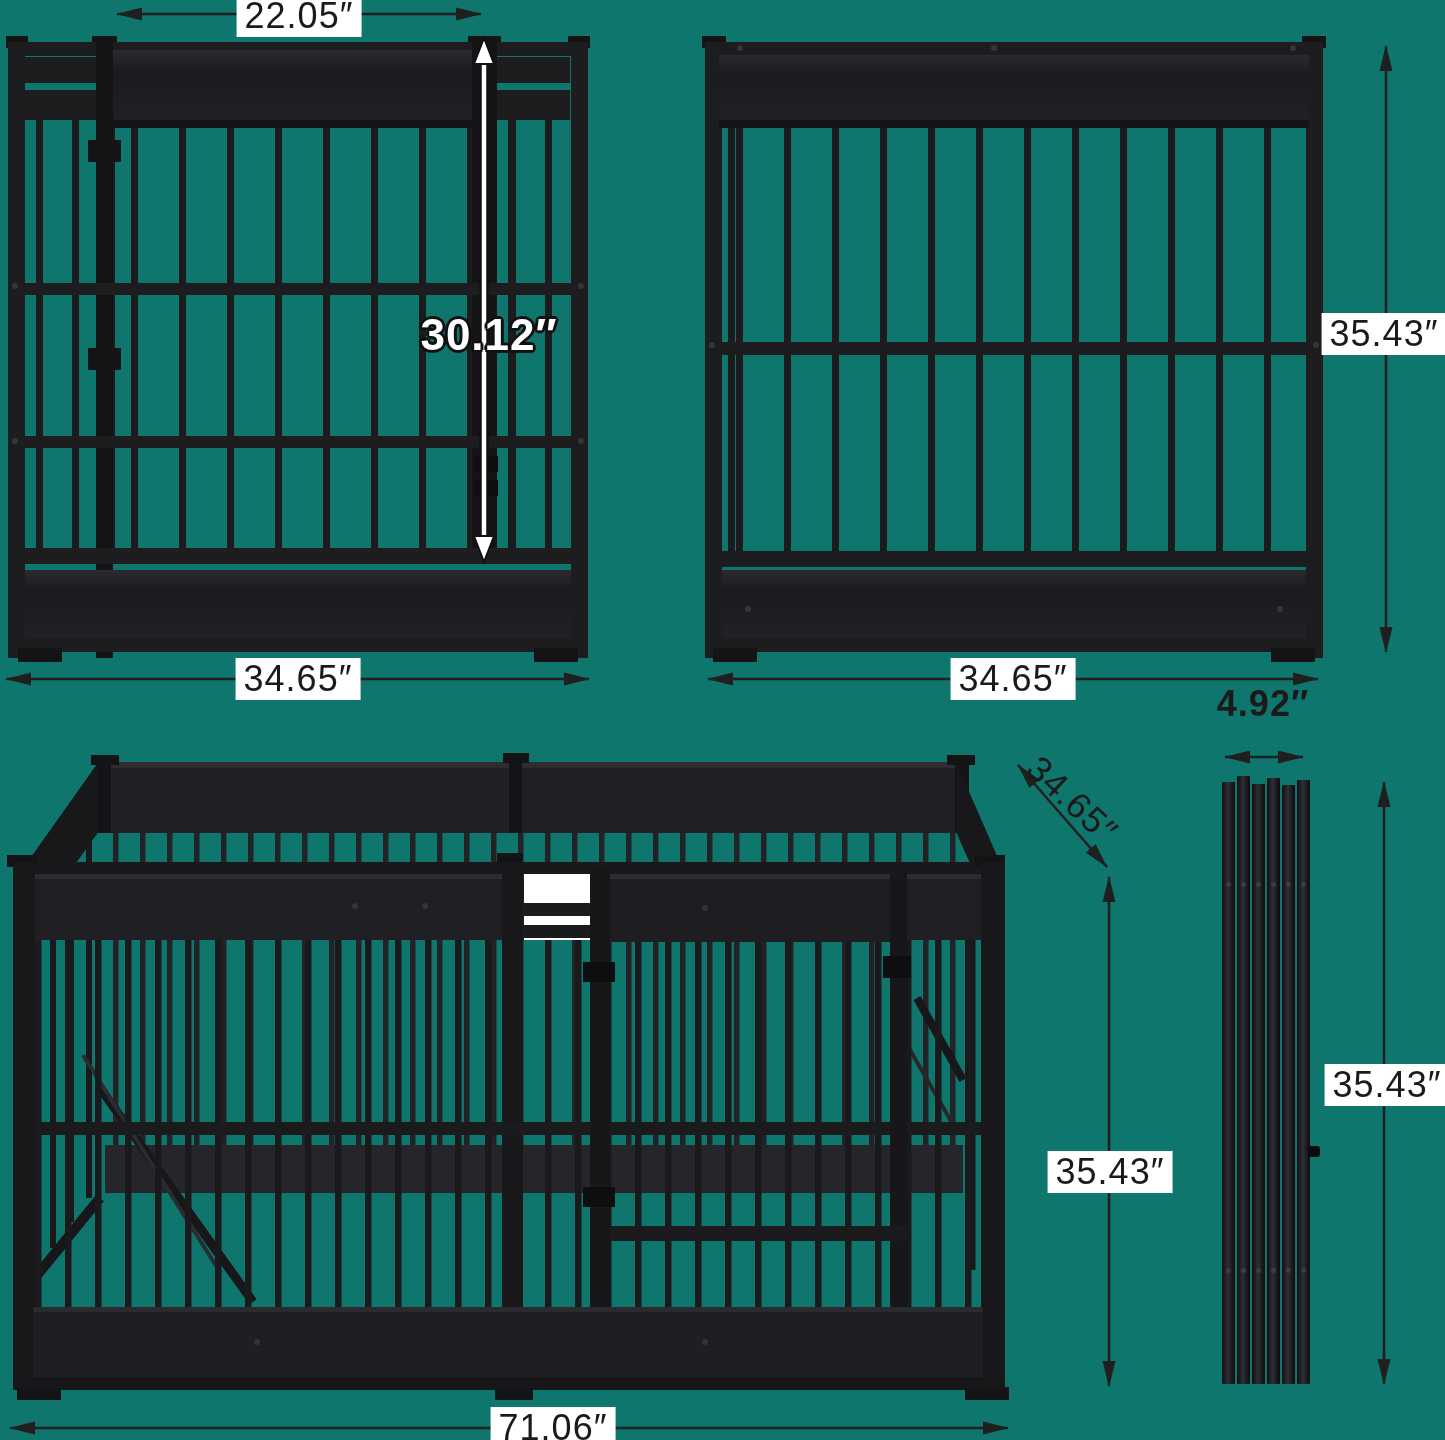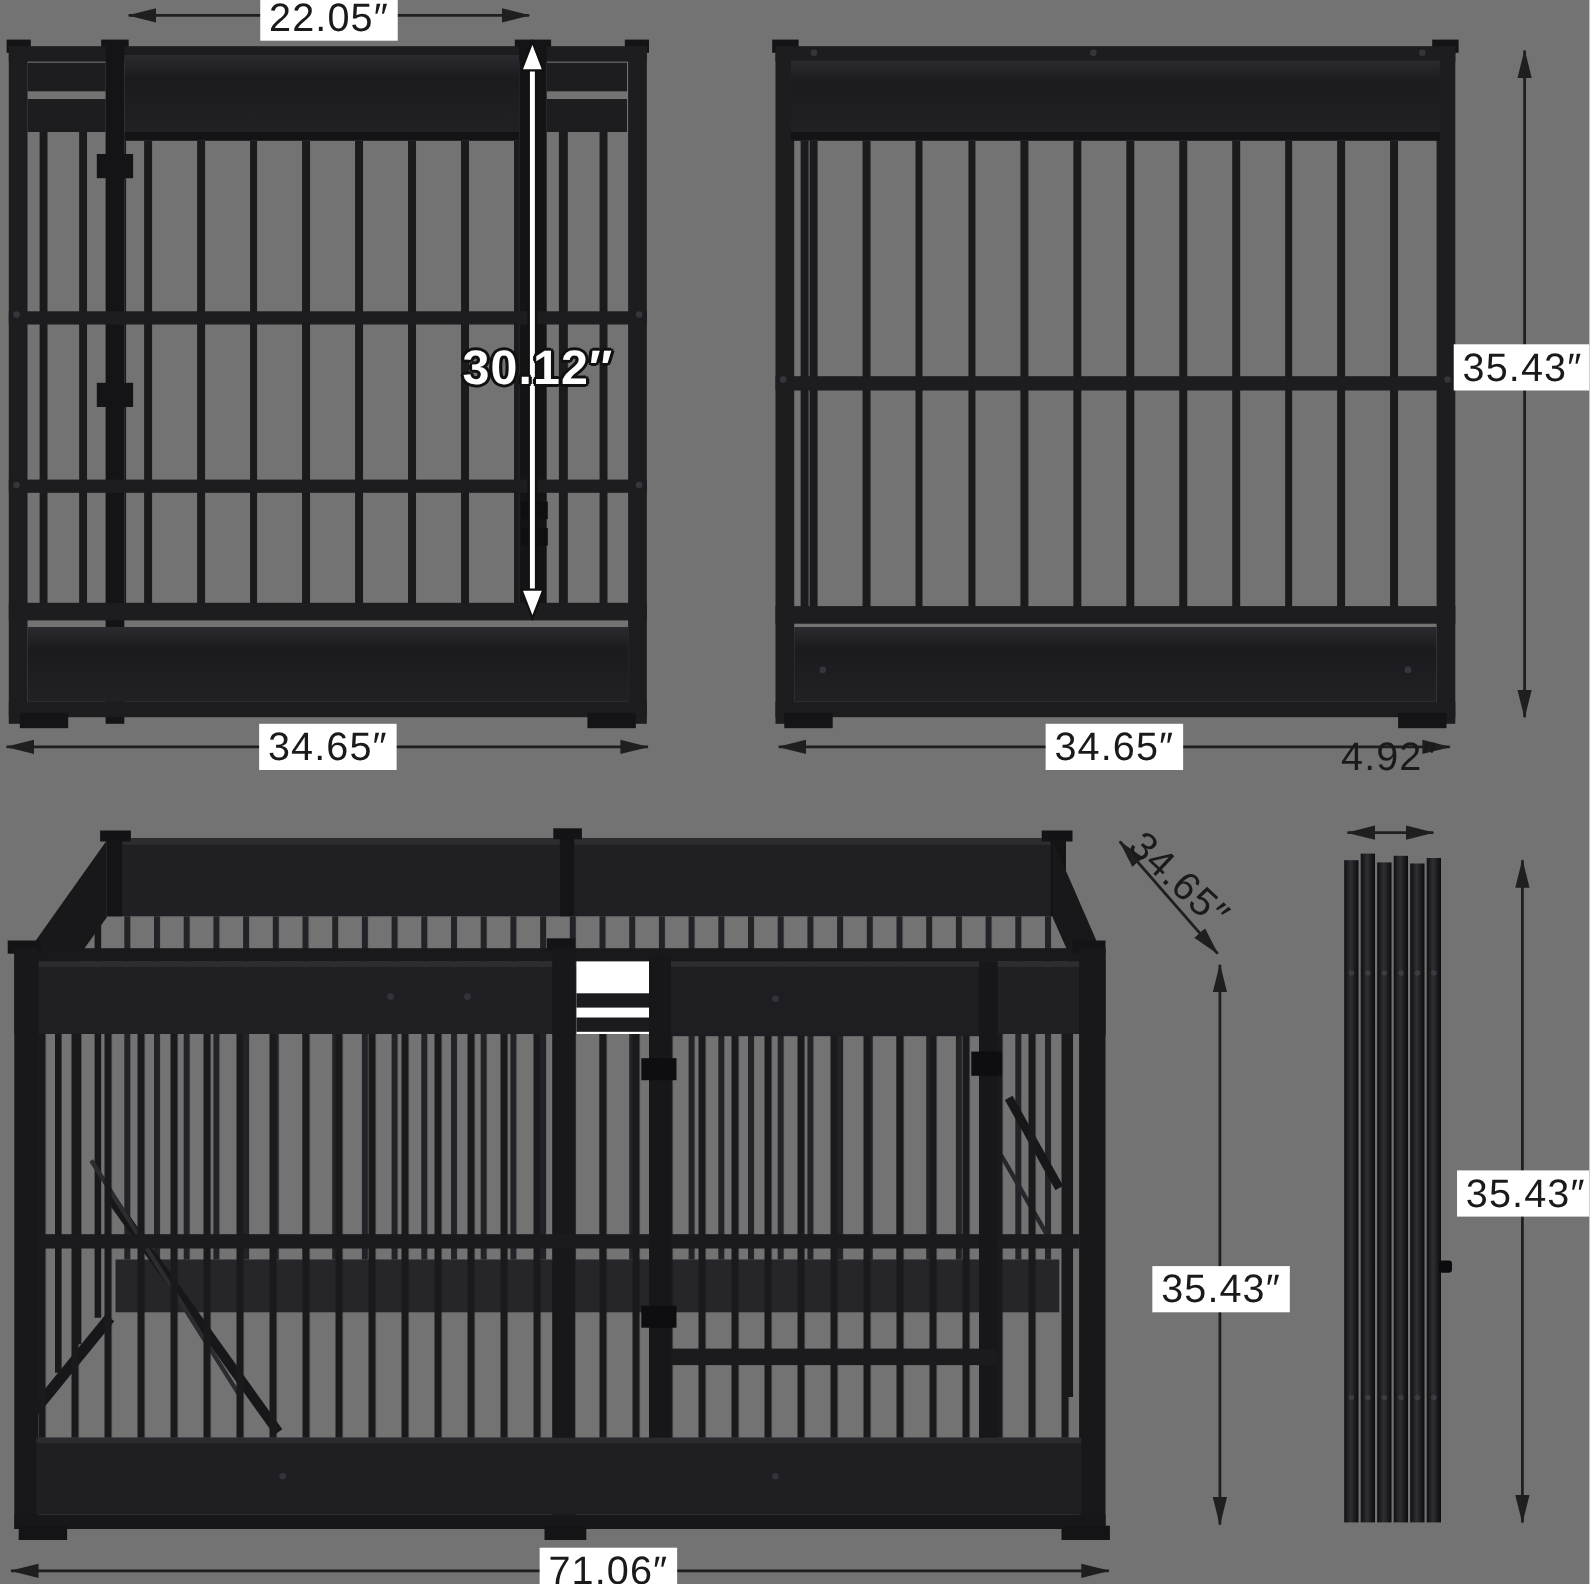--- a/index.html
+++ b/index.html
@@ -1,16 +1,16 @@
 <!DOCTYPE html>
 <html><head>
 <meta charset="utf-8">
 <style>
   html,body{margin:0;padding:0;background:#fff;}
-  .canvas{position:relative;width:1445px;height:1440px;background:#737373;overflow:hidden;
+  .canvas{position:relative;width:1445px;height:1440px;background:#0f766e;overflow:hidden;
           font-family:"Liberation Sans",sans-serif;}
   .fig,.m,.md,.solid,.bars,.bars36,.dlabel,.stack,.slat,.dot,.dots,.knob{position:absolute;}
   .m{background:#1d1d20;}
   .md{background:#141417;}
   .solid{background:linear-gradient(180deg,#2a2a2f,#1b1b1f 30%,#212125);}
   .bars{background-image:repeating-linear-gradient(90deg,#1b1b1e 0 7px,transparent 7px 48px);}
   .bars36{background-image:repeating-linear-gradient(90deg,#1b1b1e 0 7px,transparent 7px 36px);}
   .dot{width:6px;height:6px;border-radius:50%;background:#35353b;}
   .dots{width:5px;height:5px;border-radius:50%;background:#3c3c42;
         box-shadow:15px 0 #3c3c42,30px 0 #3c3c42,45px 0 #3c3c42,60px 0 #3c3c42,75px 0 #3c3c42;}
@@ -205,16 +205,16 @@
   </svg>
 
   <div class="dlabel" style="left:299px;top:16px;">22.05″</div>
   <div class="dlabel outline-label" style="left:489px;top:289px;">30.12″</div>
   <div class="dlabel" style="left:298px;top:679px;">34.65″</div>
   <div class="dlabel" style="left:1013px;top:679px;">34.65″</div>
   <div class="dlabel" style="left:1384px;top:334px;">35.43″</div>
   <div class="dlabel nobg rot" style="left:1072px;top:800px;">34.65″</div>
   <div class="dlabel" style="left:1110px;top:1172px;">35.43″</div>
   <div class="dlabel" style="left:553px;top:1428px;">71.06″</div>
-  <div class="dlabel nobg" style="left:1263px;top:688px;">4.92″</div>
+  <div class="dlabel nobg" style="left:1263px;top:704px;font-weight:bold;">4.92″</div>
   <div class="dlabel" style="left:1387px;top:1085px;">35.43″</div>
 
 </div>
 
 </body></html>

